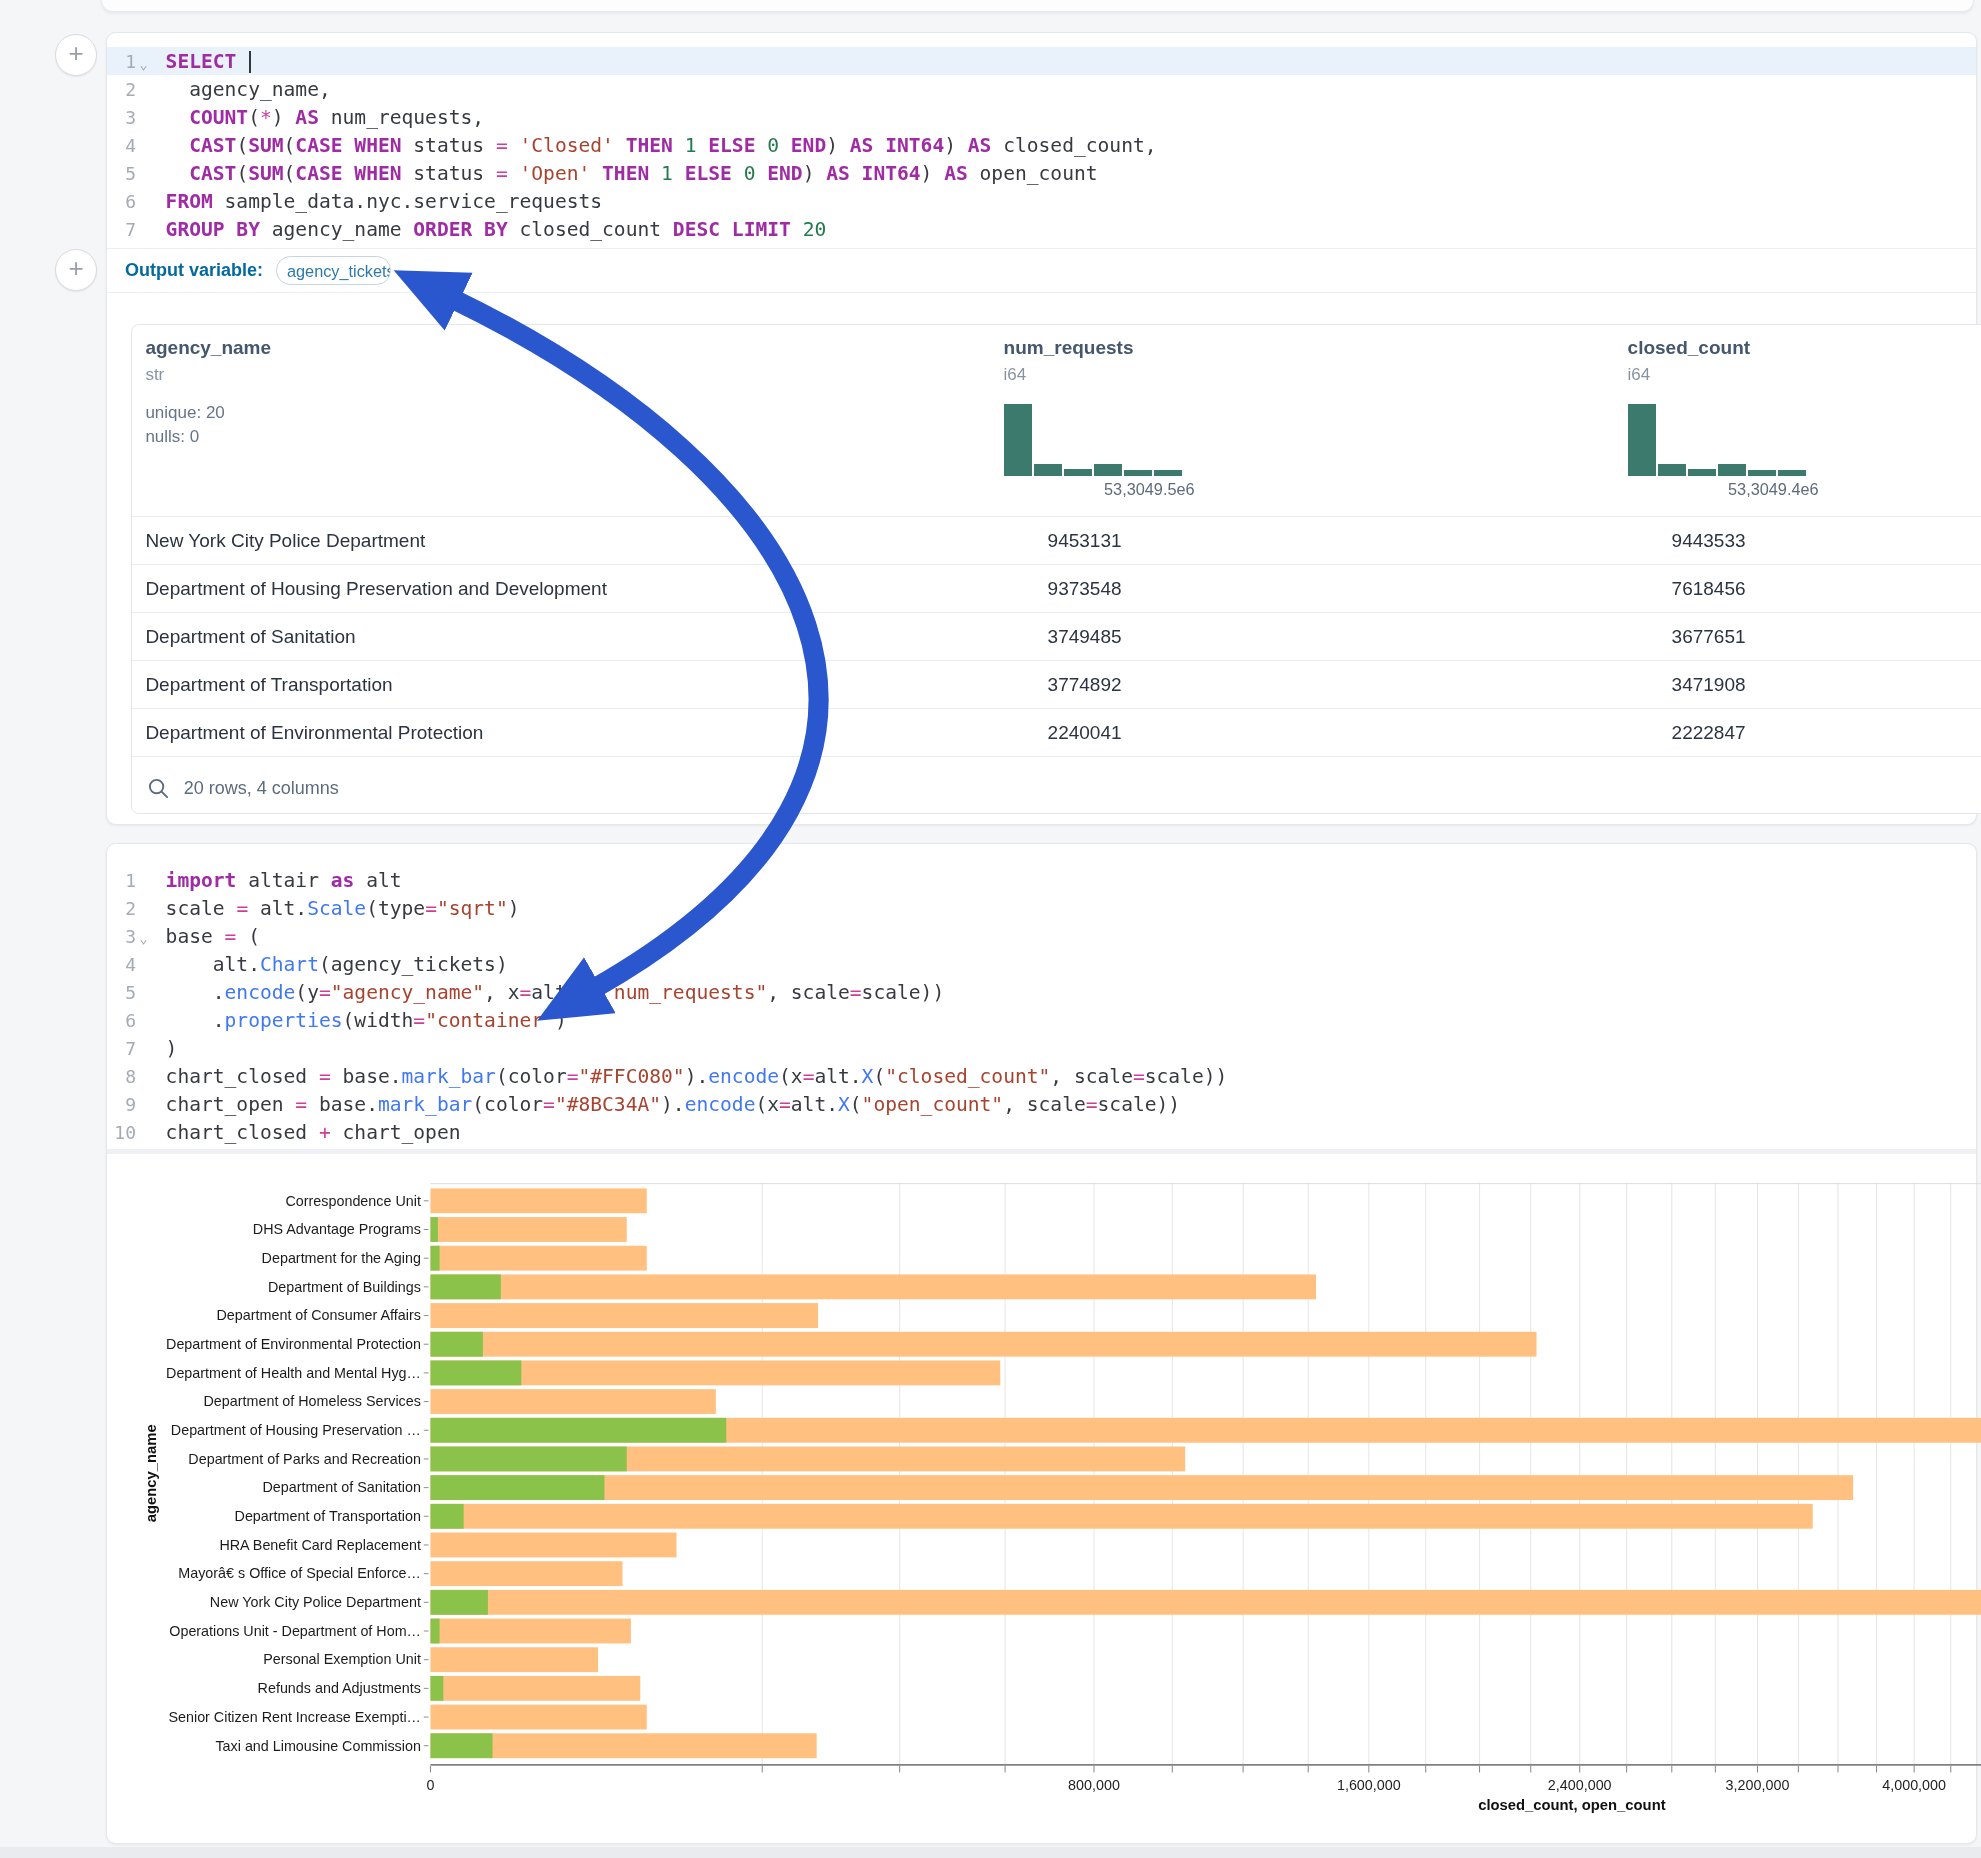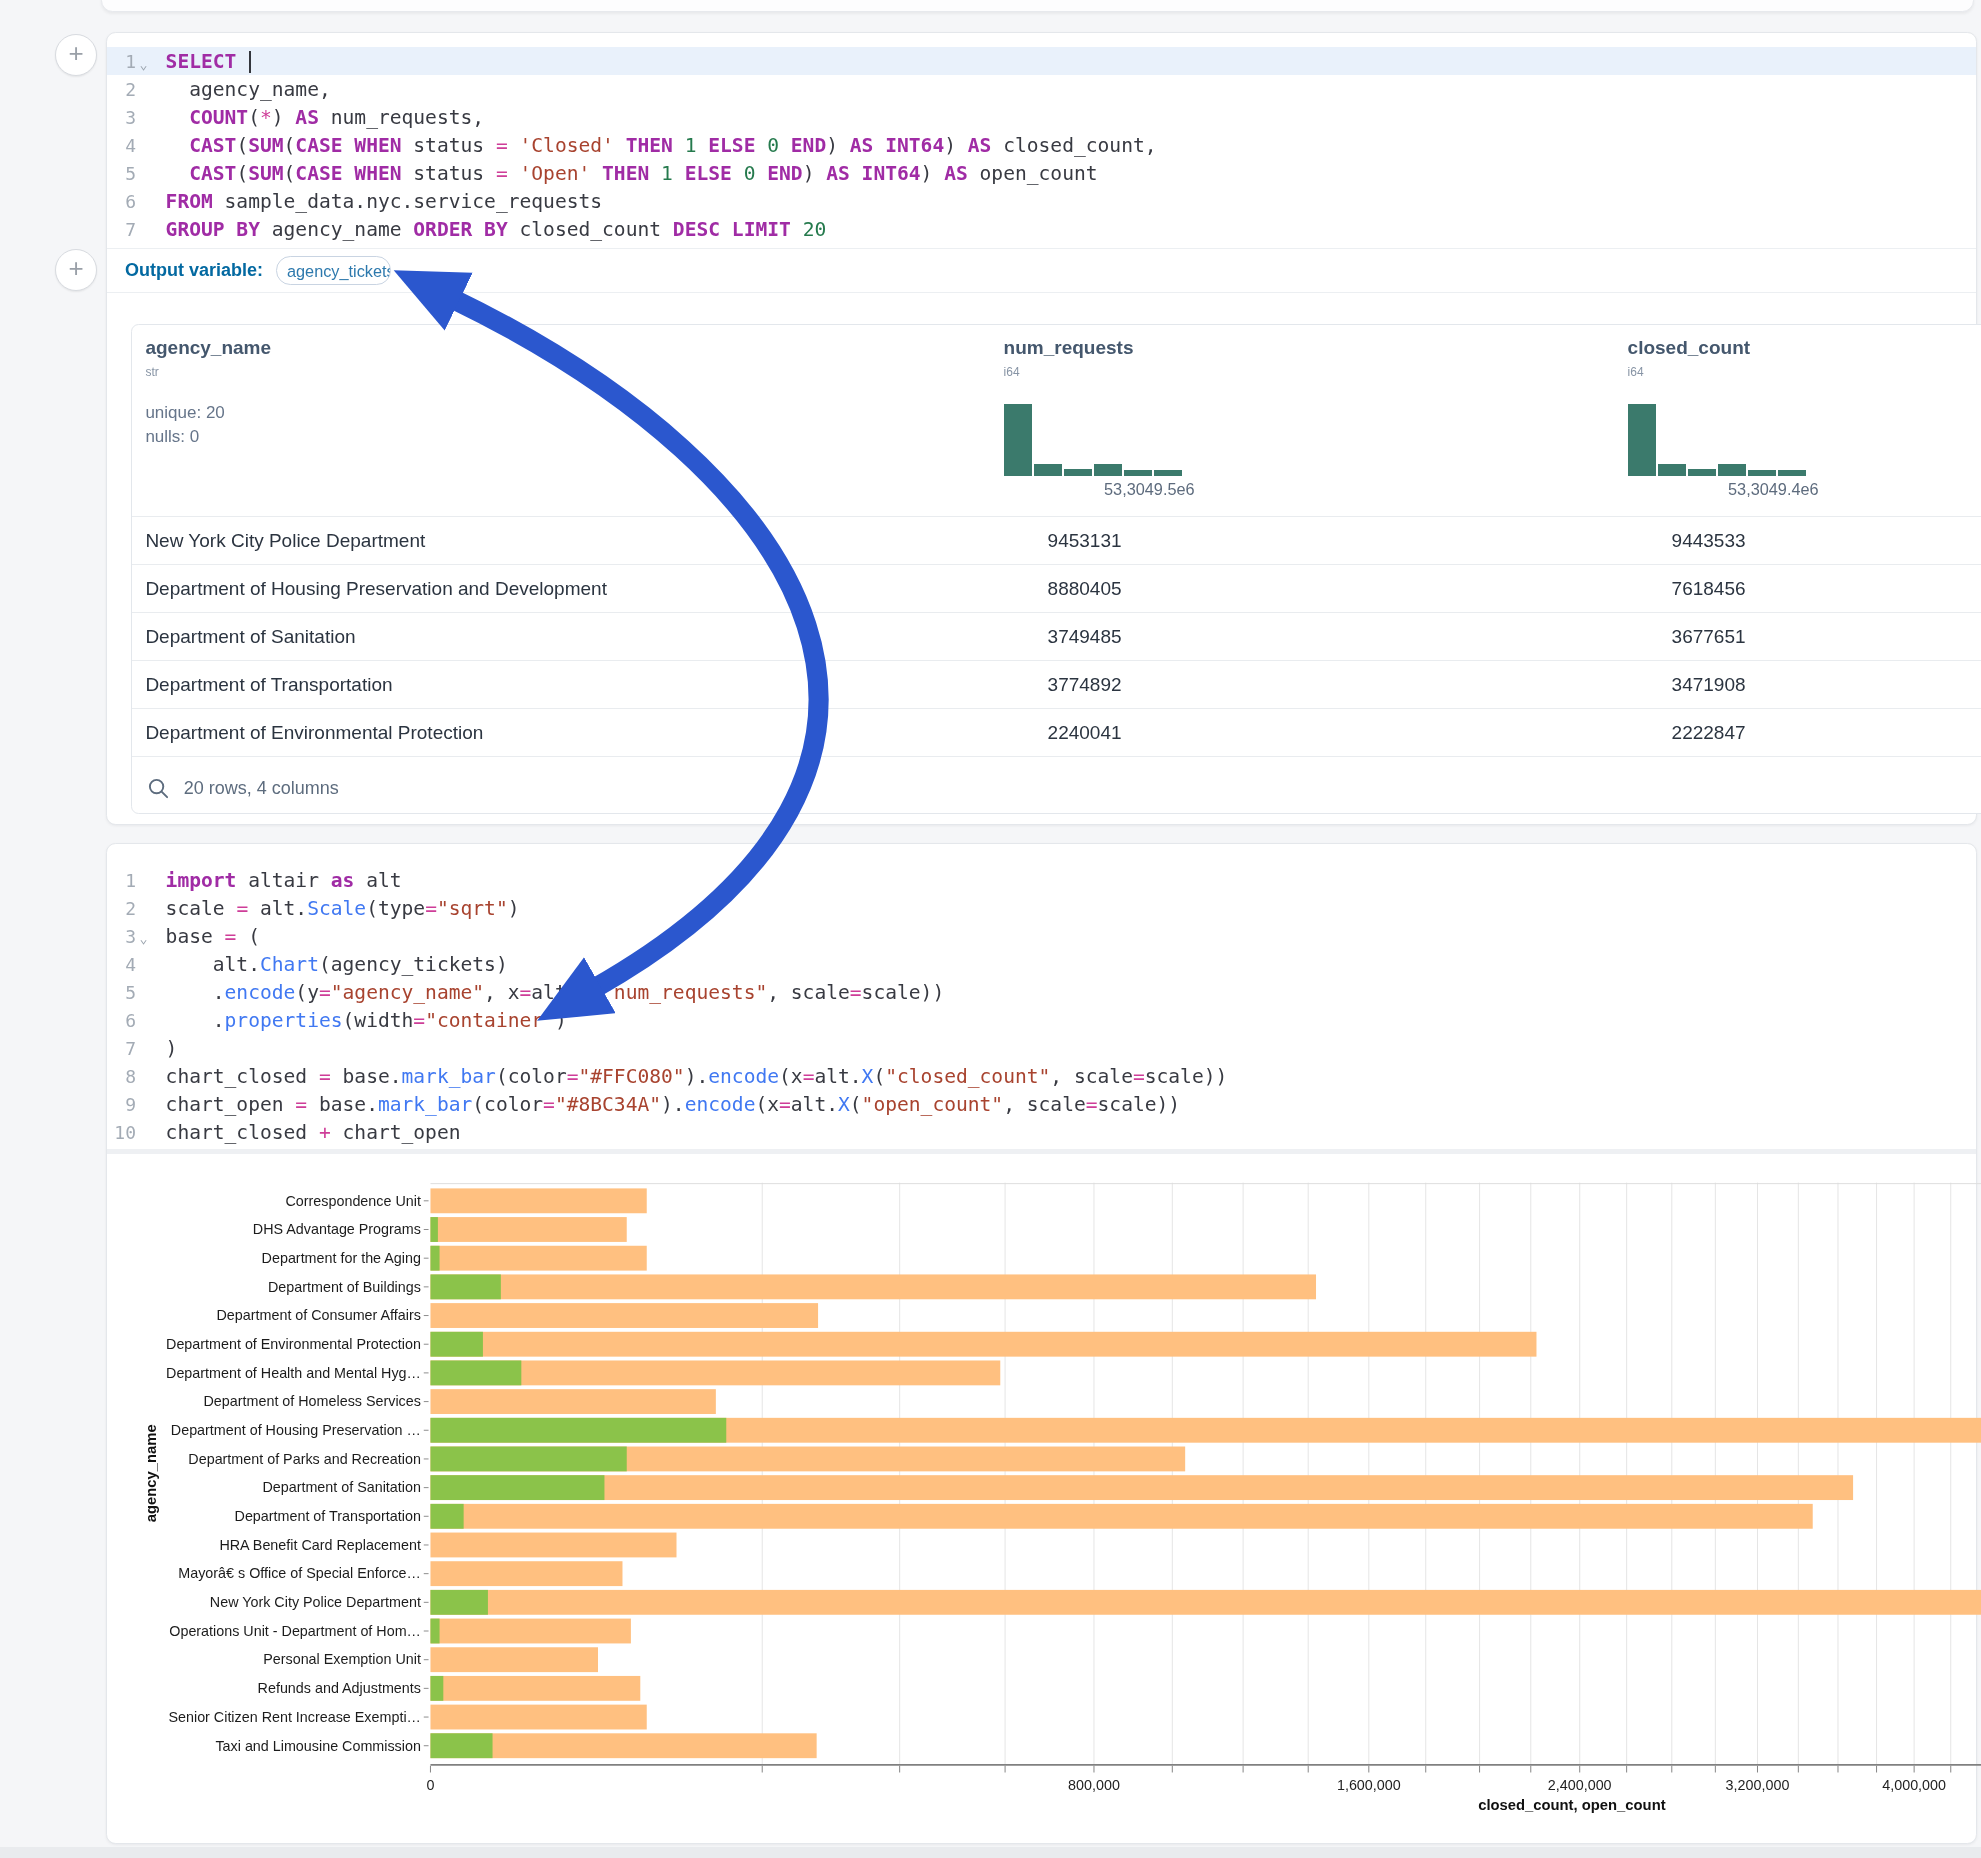--- a/index.html
+++ b/index.html
@@ -30,21 +30,21 @@
   
   .output-row{position:absolute;left:0;top:215px;width:100%;height:45px;border-top:1px solid #eceff2;border-bottom:1px solid #eceff2;display:flex;align-items:center;padding-left:18px;box-sizing:border-box;}
   .output-label{color:#0369a1;font-weight:bold;font-size:18px;}
   .output-pill{margin-left:13.4px;width:115px;height:29px;border:1px solid #c9d4e2;border-radius:14.3px;color:#2d79ad;font-size:16.3px;line-height:28px;padding:0 9.6px;box-sizing:border-box;overflow:hidden;white-space:nowrap;background:#fff;}
   
   .dataframe{position:absolute;left:24px;top:291px;width:1852px;height:488px;border:1px solid #e3e7ec;border-radius:7.6px 0 0 7.6px;background:#fff;overflow:hidden;}
   .df-header{display:grid;grid-template-columns:864px 624px 1fr;height:191px;}
   .df-col{position:relative;}
   .col-name{position:absolute;left:13.4px;top:11.5px;font-size:19px;font-weight:bold;color:#44576d;}
   .df-col.num .col-name, .df-col.num .col-type{left:7.6px;}
-  .col-type{position:absolute;left:13.4px;top:40px;font-size:12px;color:#8794a5;text-align:center;}
+  .col-type{position:absolute;left:13.4px;top:40px;font-size:17px;color:#8794a5;text-align:center;}
   .col-meta{position:absolute;left:13.4px;top:76px;font-size:17px;color:#66758a;line-height:24px;}
   .hist{position:absolute;left:7.6px;top:79px;width:178px;height:72px;display:flex;align-items:flex-end;gap:1.9px;}
   .hist-bar{flex:1;background:#3b7a6c;}
   .hist-labels{position:absolute;left:7.6px;top:155px;width:191px;display:flex;justify-content:flex-end;font-size:16.3px;color:#5d6b7d;}
   .df-row{display:grid;grid-template-columns:864px 624px 1fr;height:47px;border-top:1px solid #e9ecef;align-items:center;font-size:19px;color:#2b3440;}
   .df-row>div{padding-left:13.4px;}
   .df-row>div.num{padding-left:7.6px;margin-left:44px;}
   .df-footer{height:62px;border-top:1px solid #e9ecef;display:flex;align-items:center;padding-left:15.3px;color:#5d6c7e;font-size:18px;gap:13.4px;}
   
   .divider{position:absolute;left:0;top:305px;width:100%;height:4.8px;background:#eef0f3;}
@@ -121,21 +121,21 @@
           </div>
         </div>
       <div id="df-body">
           <div class="df-row">
             <div>New York City Police Department</div>
             <div class="num">9453131</div>
             <div class="num">9443533</div>
           </div>
           <div class="df-row">
             <div>Department of Housing Preservation and Development</div>
-            <div class="num">8880405</div>
+            <div class="num">9373548</div>
             <div class="num">7618456</div>
           </div>
           <div class="df-row">
             <div>Department of Sanitation</div>
             <div class="num">3749485</div>
             <div class="num">3677651</div>
           </div>
           <div class="df-row">
             <div>Department of Transportation</div>
             <div class="num">3774892</div>

